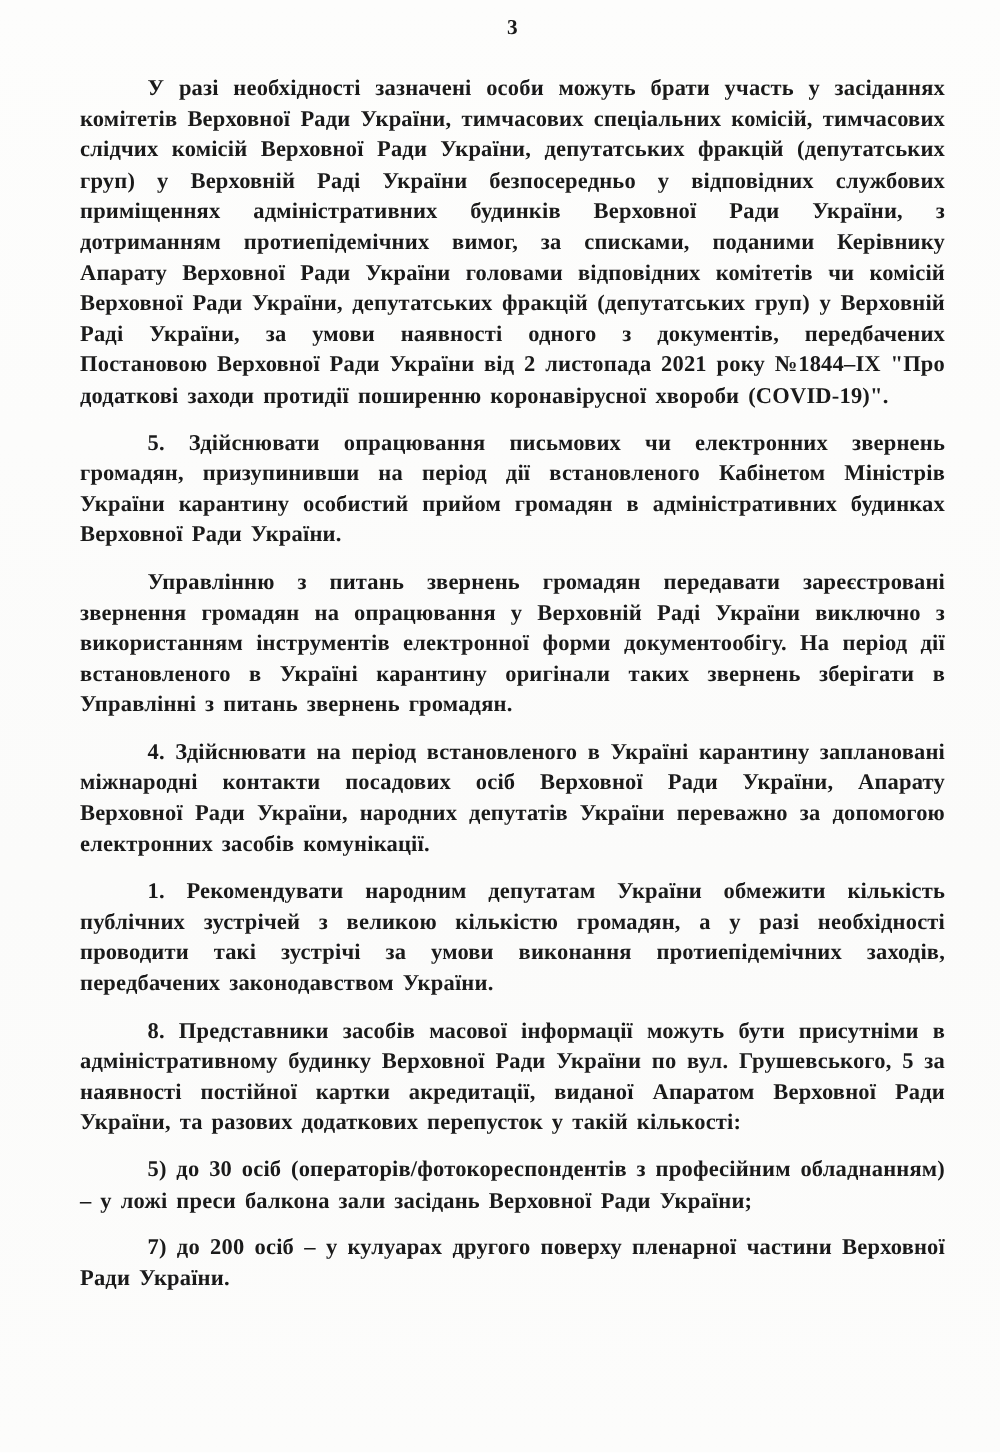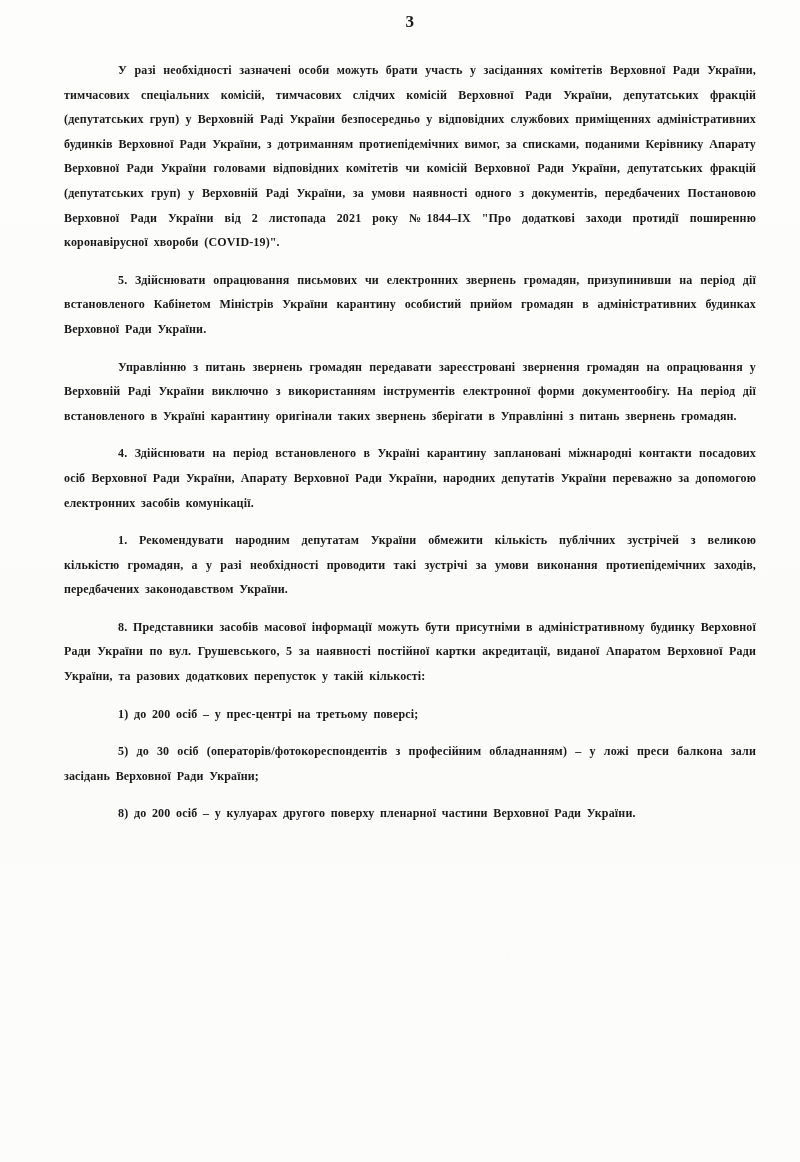--- a/index.html
+++ b/index.html
@@ -21,21 +21,21 @@
   }
   .page-number {
     text-align: center;
     font-size: 17px;
     font-weight: bold;
     margin: 0 0 26px 0;
     letter-spacing: 0.5px;
   }
   .doc p {
     margin: 0 0 13px 0;
-    font-size: 12px;
+    font-size: 18px;
     line-height: 24.6px;
     font-weight: bold;
     text-align: justify;
     text-indent: 54px;
     word-spacing: 2.5px;
     letter-spacing: 0.15px;
   }
   .doc p:last-child {
     margin-bottom: 0;
   }
@@ -46,17 +46,16 @@
 <div class="page">
   <div class="page-number">3</div>
 
   <div class="doc">
     <p>У разі необхідності зазначені особи можуть брати участь у засіданнях комітетів Верховної Ради України, тимчасових спеціальних комісій, тимчасових слідчих комісій Верховної Ради України, депутатських фракцій (депутатських груп) у Верховній Раді України безпосередньо у відповідних службових приміщеннях адміністративних будинків Верховної Ради України, з дотриманням протиепідемічних вимог, за списками, поданими Керівнику Апарату Верховної Ради України головами відповідних комітетів чи комісій Верховної Ради України, депутатських фракцій (депутатських груп) у Верховній Раді України, за умови наявності одного з документів, передбачених Постановою Верховної Ради України від 2 листопада 2021 року №1844–ІХ "Про додаткові заходи протидії поширенню коронавірусної хвороби (COVID-19)".</p>
     <p>5. Здійснювати опрацювання письмових чи електронних звернень громадян, призупинивши на період дії встановленого Кабінетом Міністрів України карантину особистий прийом громадян в адміністративних будинках Верховної Ради України.</p>
     <p>Управлінню з питань звернень громадян передавати зареєстровані звернення громадян на опрацювання у Верховній Раді України виключно з використанням інструментів електронної форми документообігу. На період дії встановленого в Україні карантину оригінали таких звернень зберігати в Управлінні з питань звернень громадян.</p>
     <p>4. Здійснювати на період встановленого в Україні карантину заплановані міжнародні контакти посадових осіб Верховної Ради України, Апарату Верховної Ради України, народних депутатів України переважно за допомогою електронних засобів комунікації.</p>
     <p>1. Рекомендувати народним депутатам України обмежити кількість публічних зустрічей з великою кількістю громадян, а у разі необхідності проводити такі зустрічі за умови виконання протиепідемічних заходів, передбачених законодавством України.</p>
     <p>8. Представники засобів масової інформації можуть бути присутніми в адміністративному будинку Верховної Ради України по вул. Грушевського, 5 за наявності постійної картки акредитації, виданої Апаратом Верховної Ради України, та разових додаткових перепусток у такій кількості:</p>
-    <p>1) до 200 осіб – у прес-центрі на третьому поверсі;</p>
     <p>5) до 30 осіб (операторів/фотокореспондентів з професійним обладнанням) – у ложі преси балкона зали засідань Верховної Ради України;</p>
-    <p>8) до 200 осіб – у кулуарах другого поверху пленарної частини Верховної Ради України.</p>
+    <p>7) до 200 осіб – у кулуарах другого поверху пленарної частини Верховної Ради України.</p>
   </div>
 </div>
 
 </body></html>

